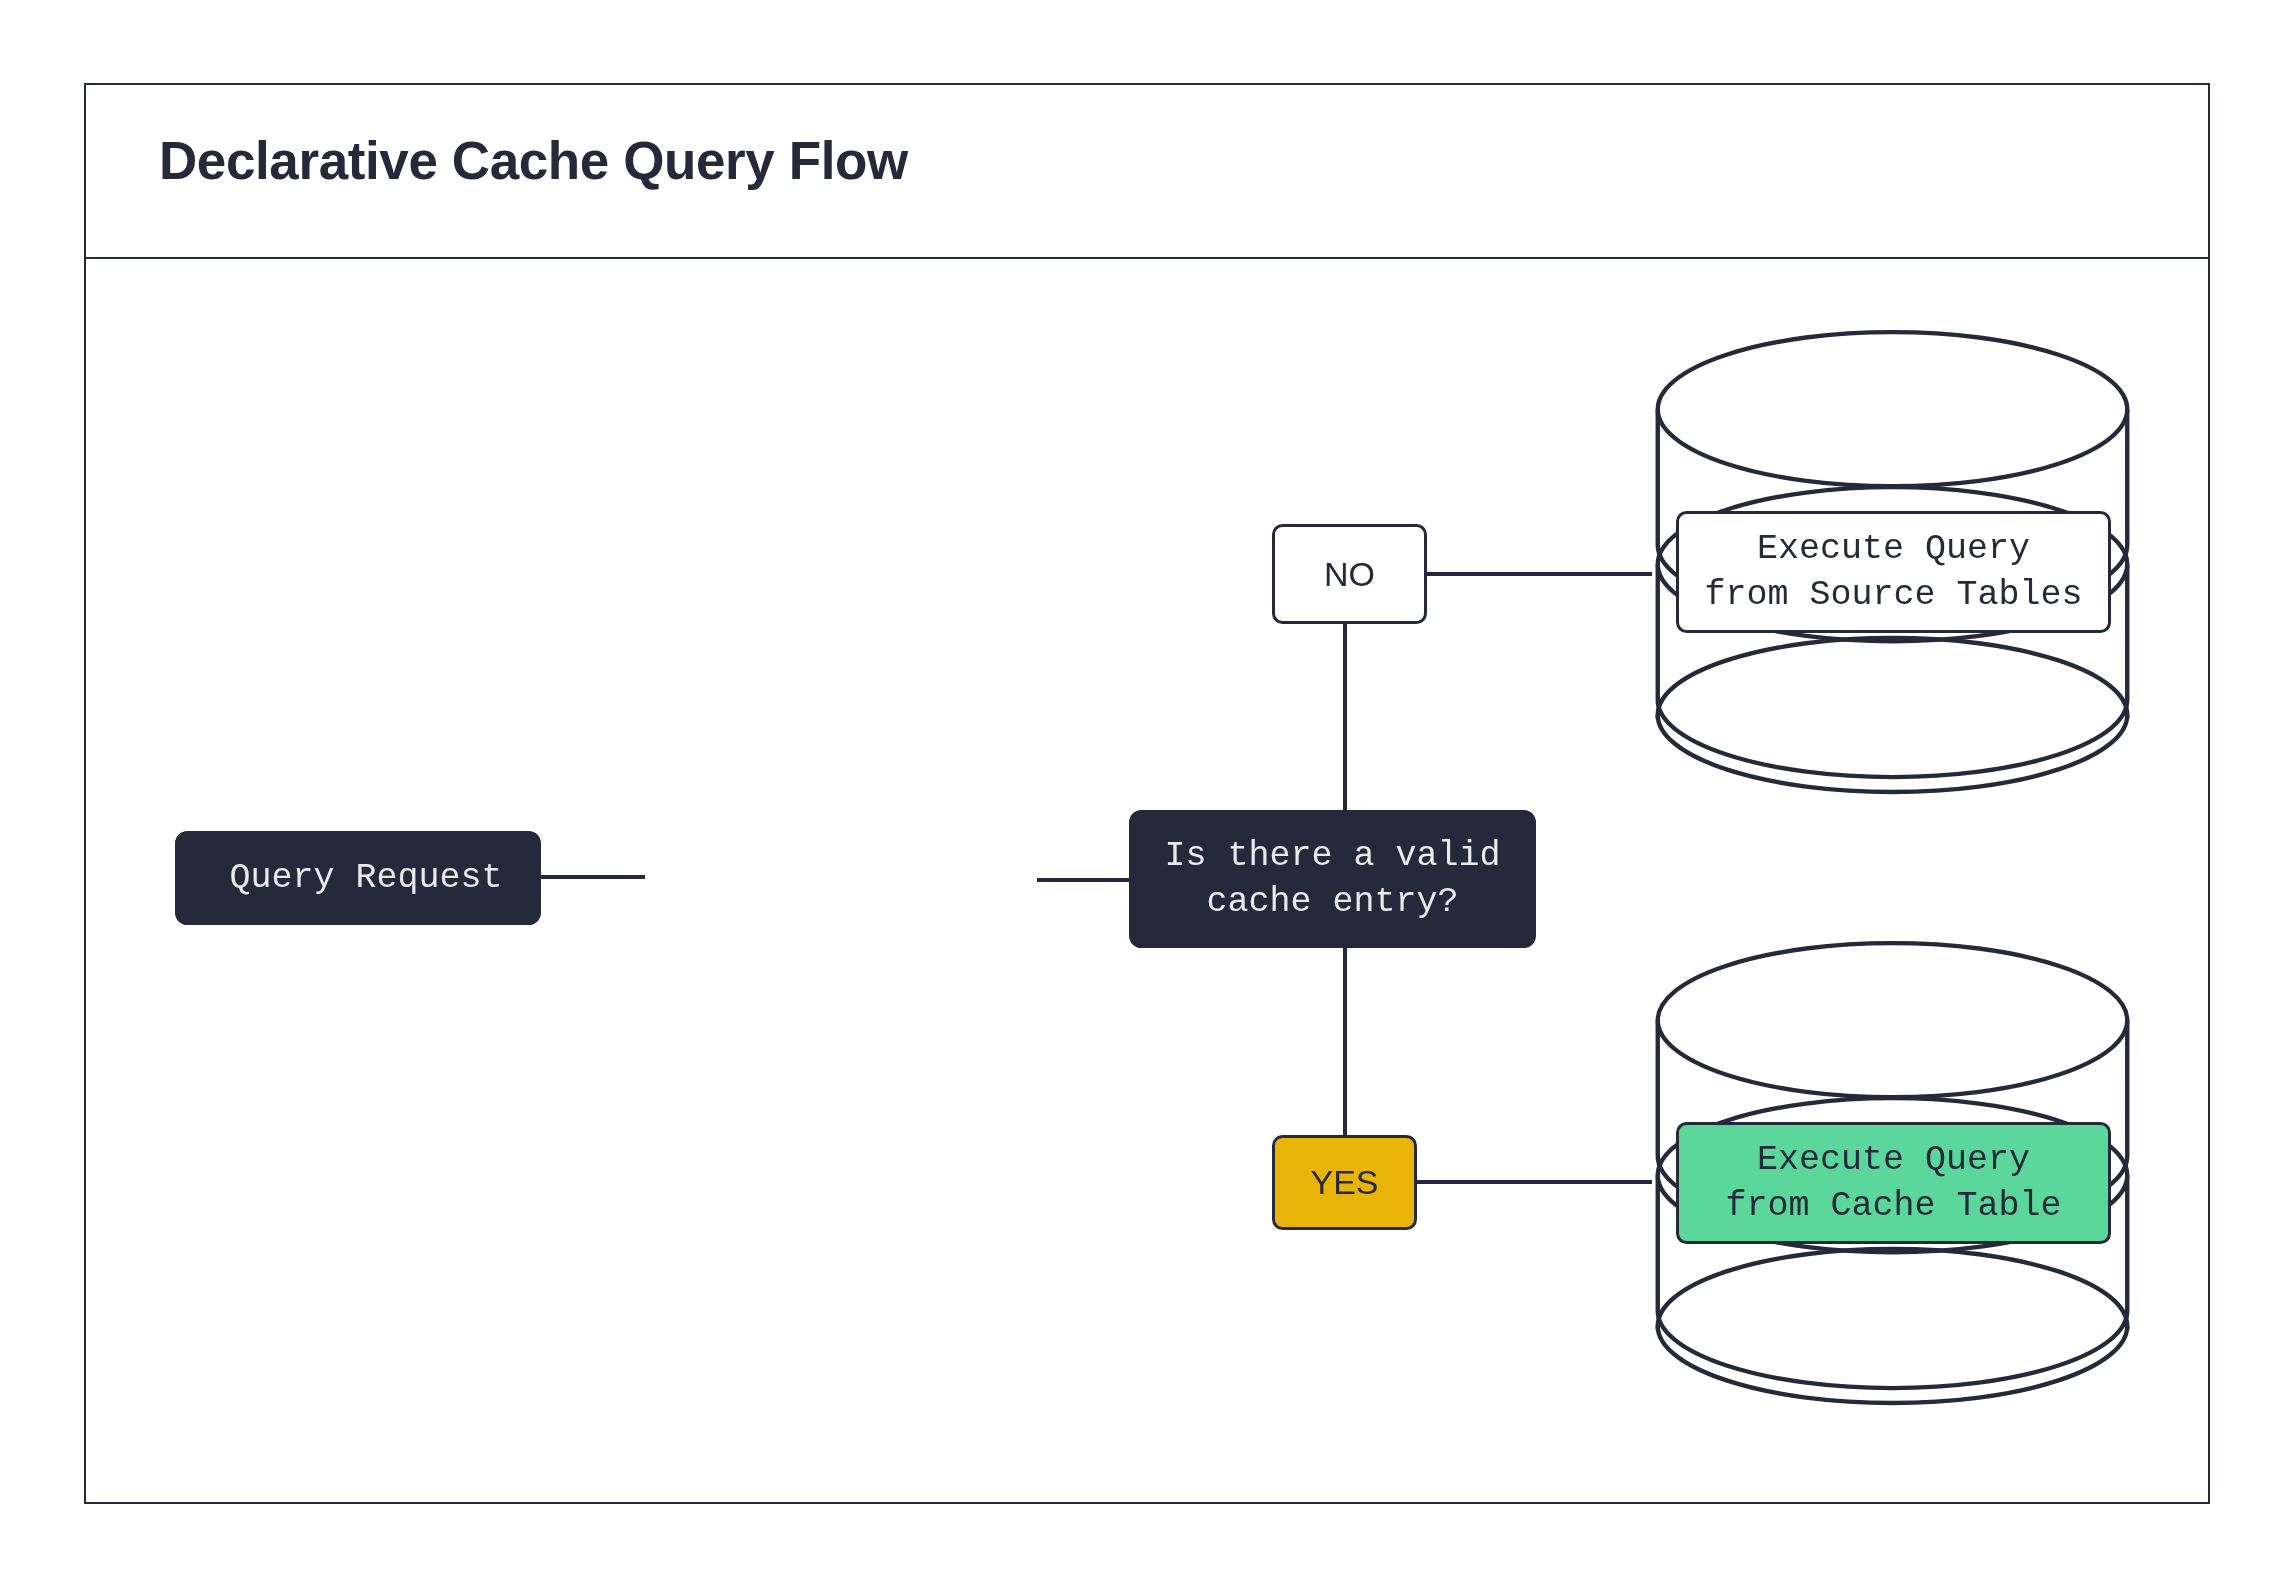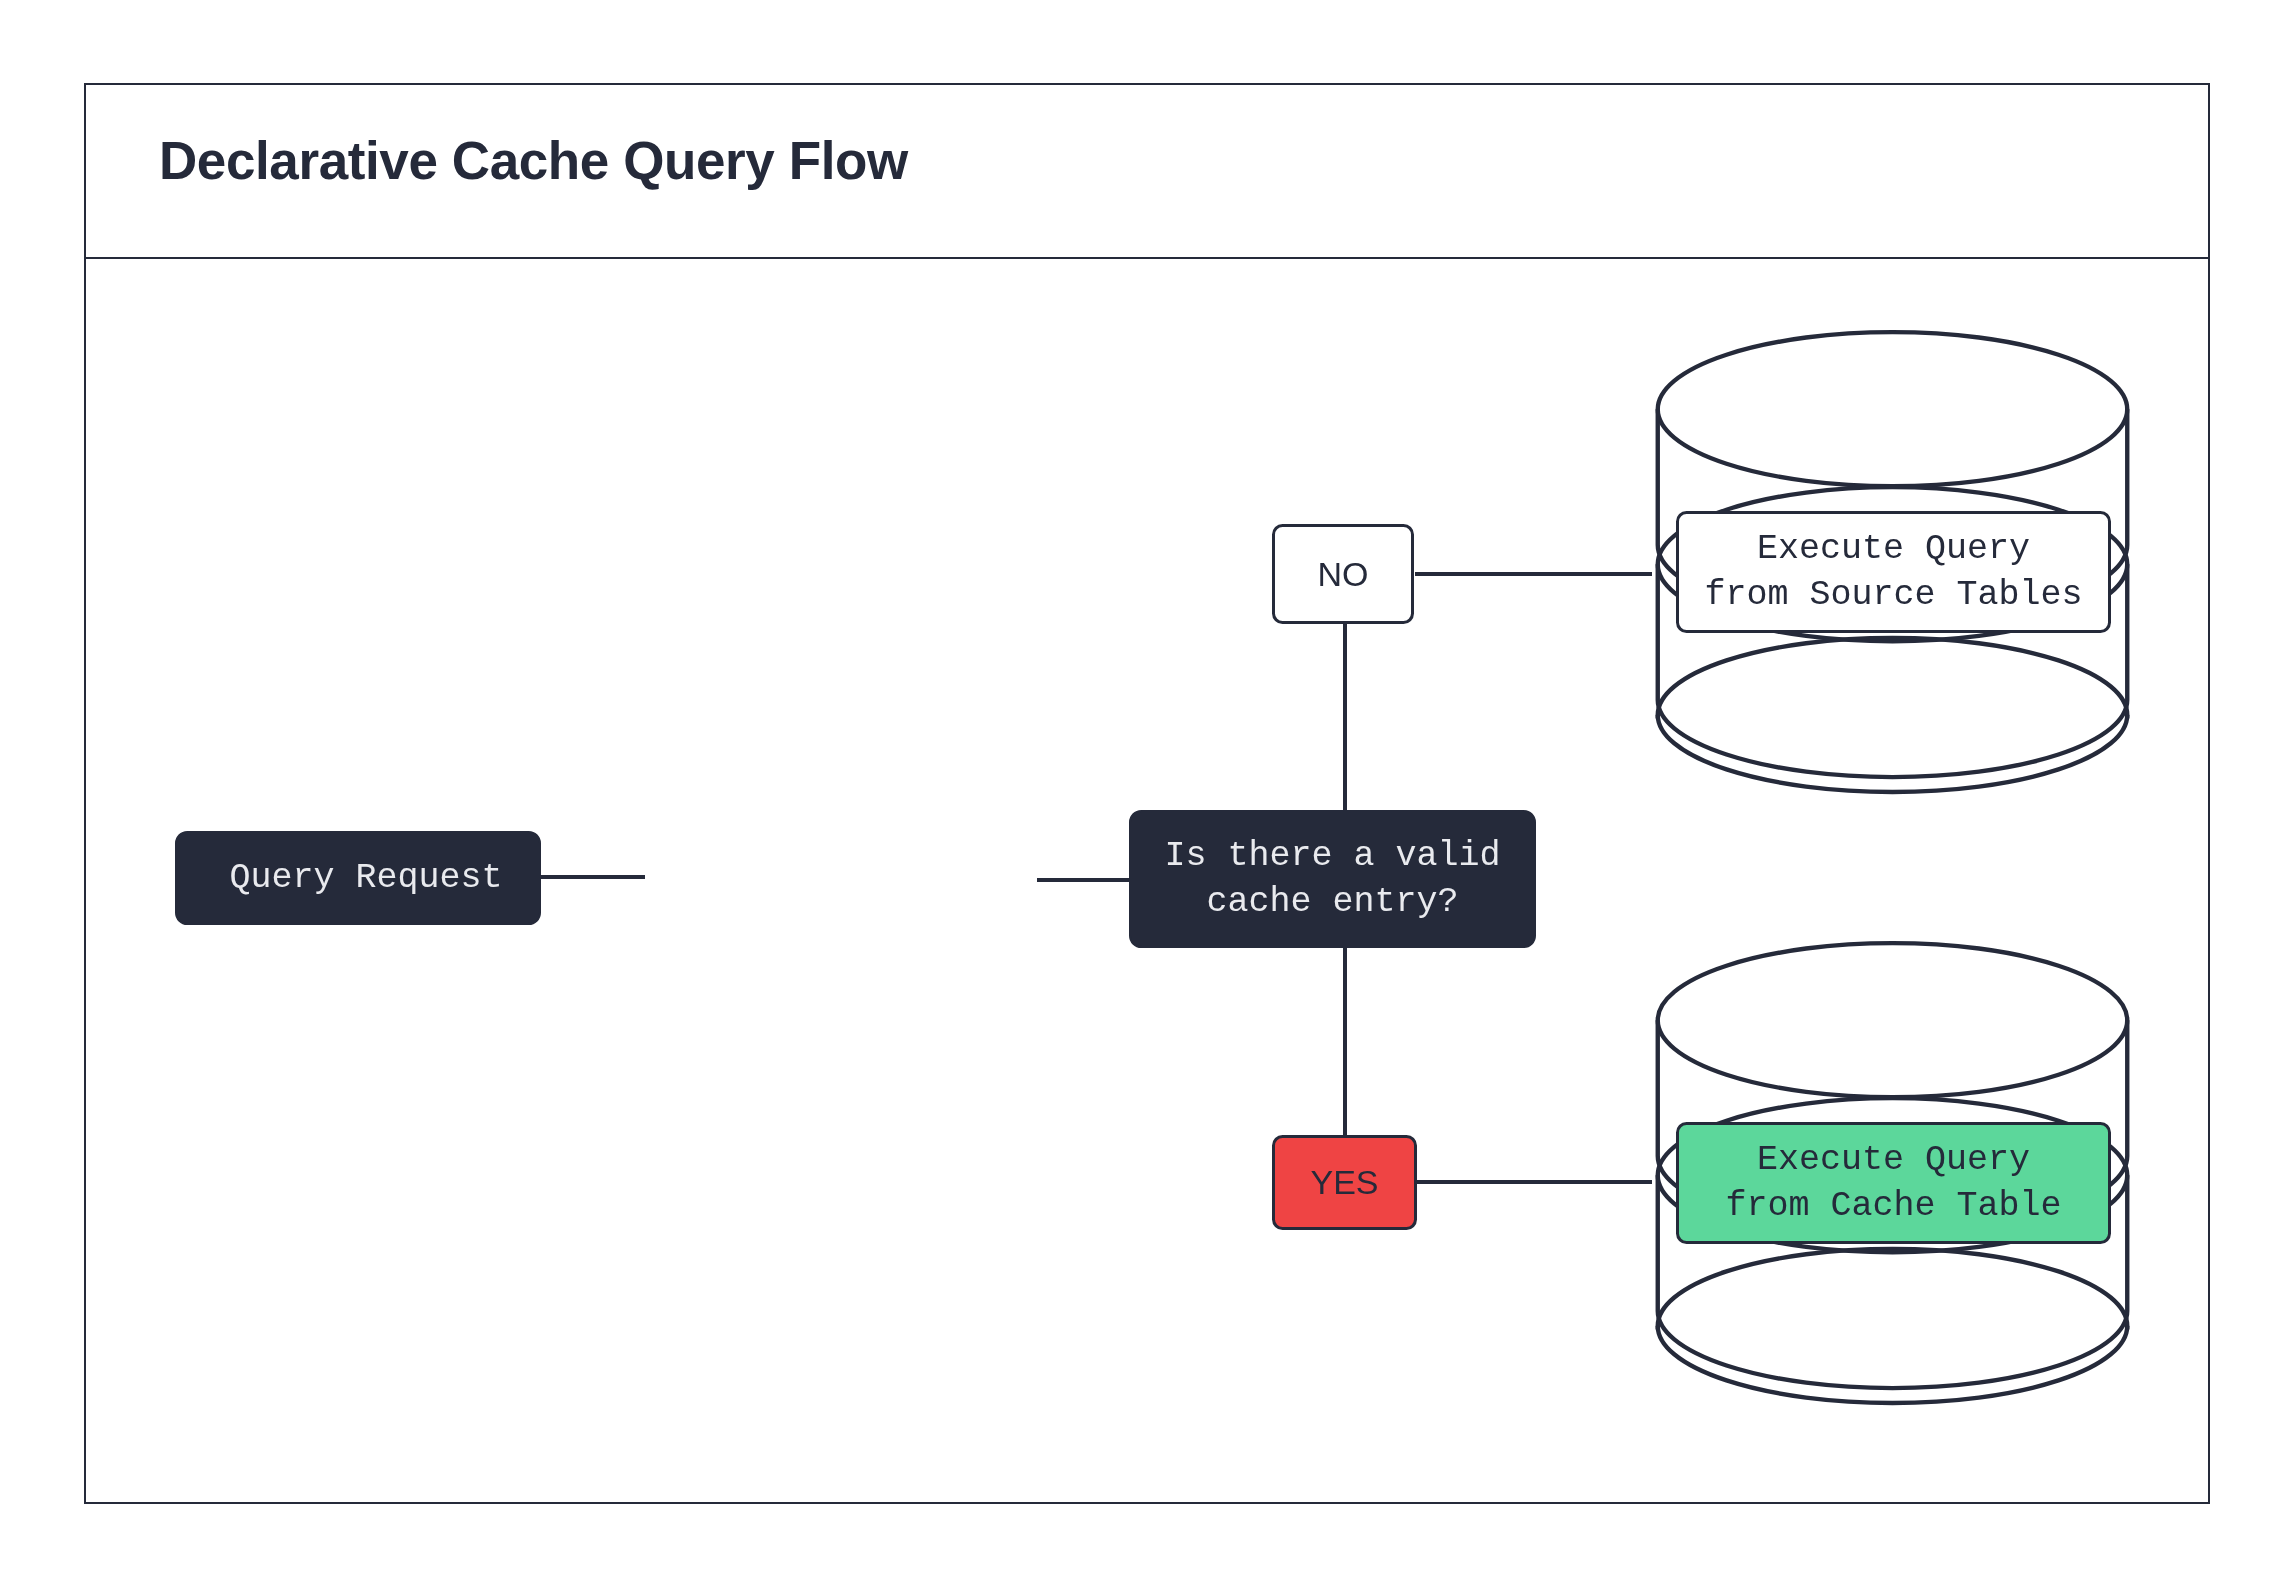--- a/index.html
+++ b/index.html
@@ -99,29 +99,29 @@
     box-sizing: border-box;
     display: flex;
     align-items: center;
     justify-content: center;
     font-family: "Liberation Sans", sans-serif;
     font-size: 34px;
     border-radius: 10.5px;
   }
   #label-no {
     left: 1272px; top: 524px;
-    width: 142px; height: 100px;
+    width: 155px; height: 100px;
     background: #ffffff;
     color: #252A3A;
     border: 3.5px solid #252A3A;
   }
   #label-yes {
     left: 1272px; top: 1135px;
     width: 145px; height: 95px;
-    background: #ef4444;
+    background: #eab308;
     color: #252A3A;
     border: 3.5px solid #252A3A;
   }
 
   
   .conn {
     position: absolute;
     background: #252A3A;
   }
   .conn-h { height: 3.5px; }

